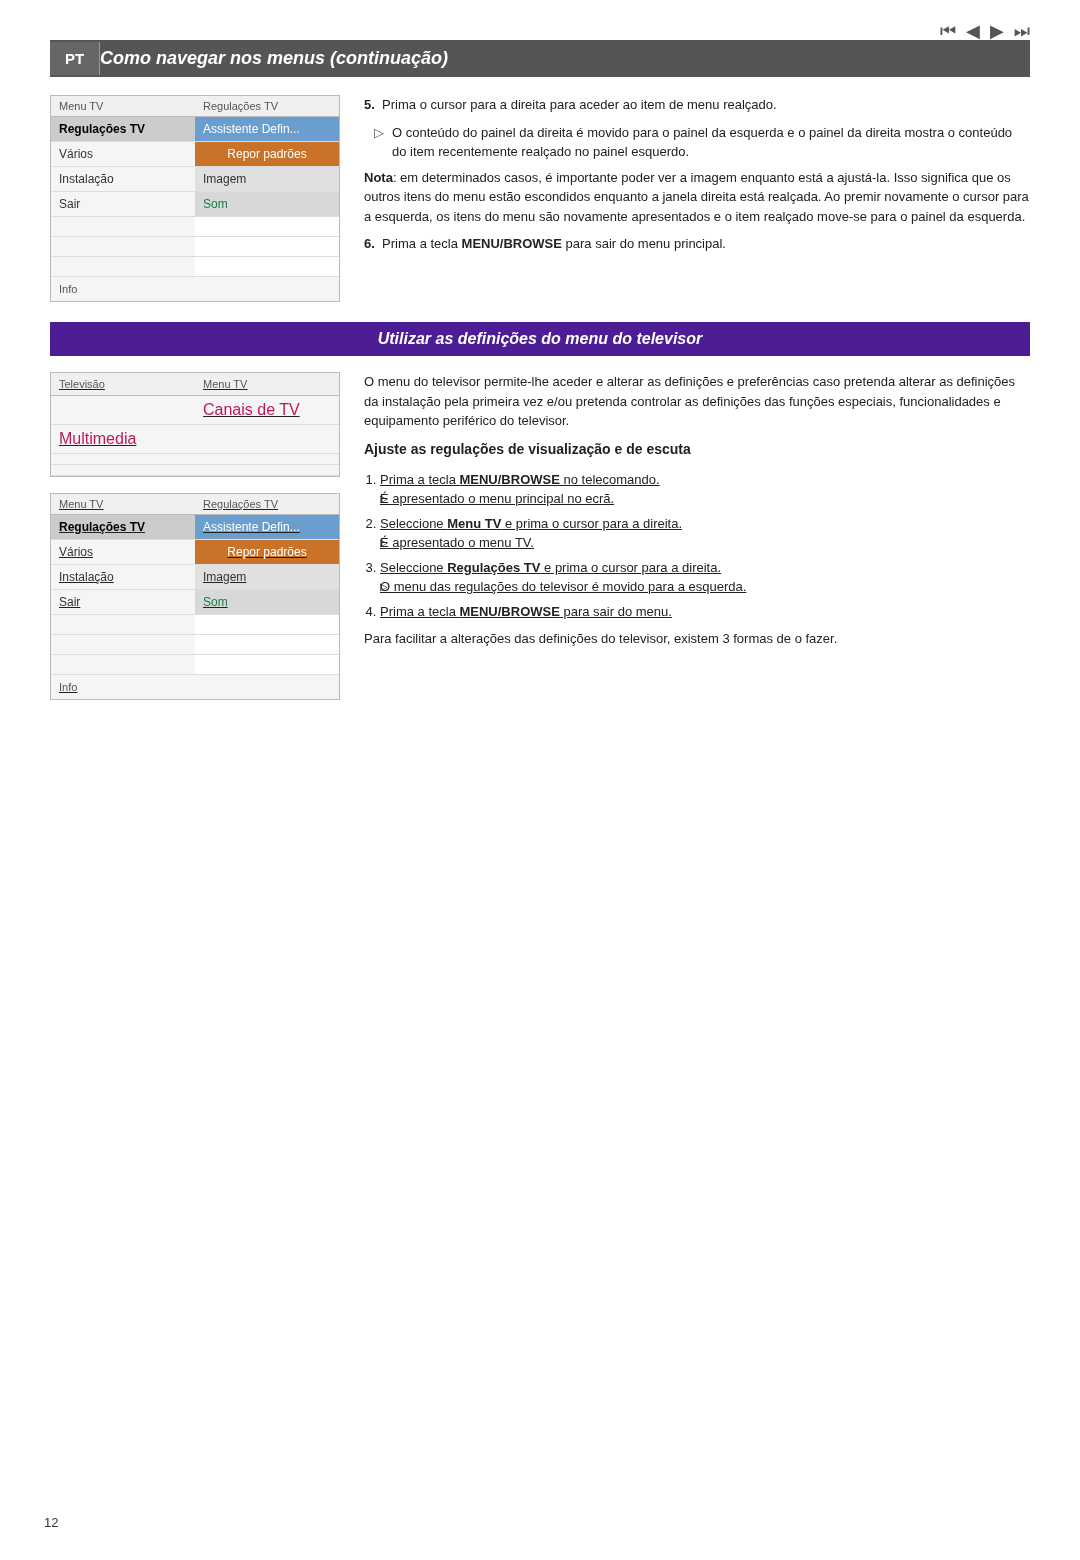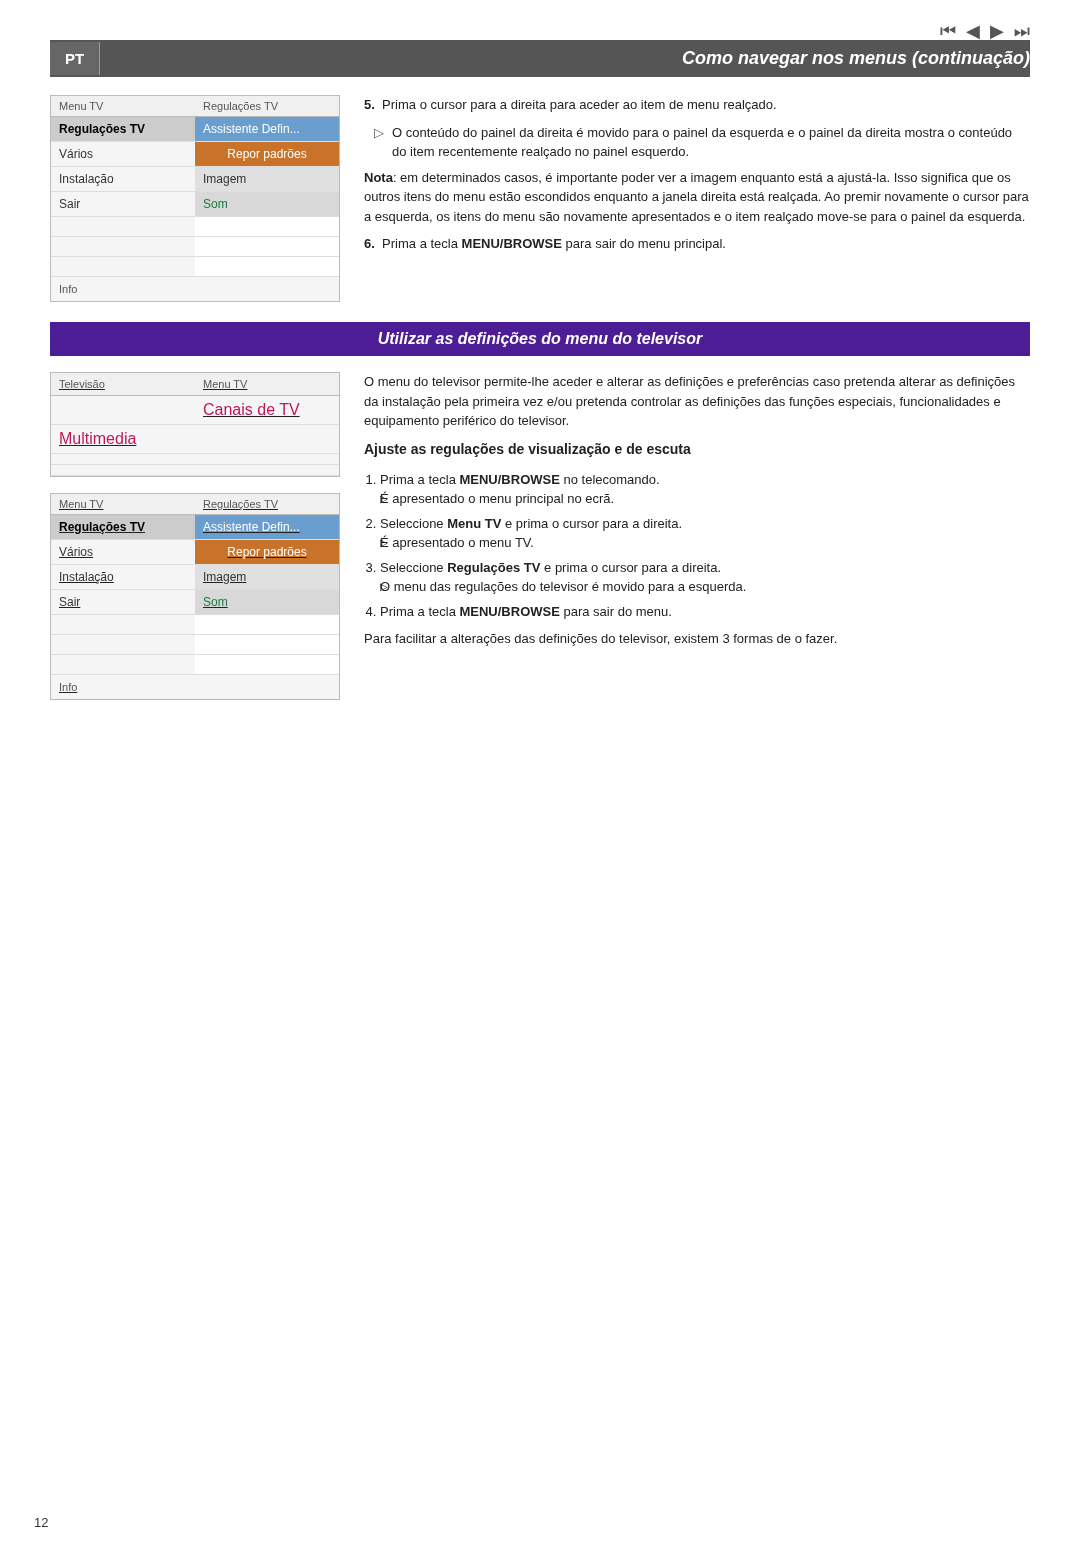--- a/index.html
+++ b/index.html
@@ -51,21 +51,21 @@
       font-size: 15px;
       padding: 8px 14px;
       min-width: 50px;
       text-align: center;
       border-right: 1px solid #999;
     }
     .section-header .section-title {
       font-size: 18px;
       font-weight: bold;
       font-style: italic;
-      text-align: right;
+      text-align: left;
       flex: 1;
       padding: 8px 0;
     }
 
     
     .sub-section-header {
       background: #4c1d95;
       color: #fff;
       font-size: 16px;
       font-weight: bold;
@@ -184,20 +184,21 @@
       padding-left: 10px;
     }
     .text-col .arrow-item .arrow {
       color: #555;
       min-width: 12px;
     }
 
     .text-col ol {
       padding-left: 16px;
       margin-bottom: 8px;
+      text-decoration: underline;
     }
     .text-col ol li {
       margin-bottom: 5px;
     }
     .text-col ul {
       list-style: none;
       padding-left: 0;
     }
     .text-col ul li {
       position: relative;
@@ -245,21 +246,21 @@
       font-weight: bold;
       font-size: 14px;
       margin-bottom: 10px;
       margin-top: 6px;
     }
 
     
     .page-number {
       position: absolute;
       bottom: 30px;
-      left: 34px;
+      left: 44px;
       font-size: 13px;
       color: #333;
     }
 
     .section2-wrapper {
       margin-top: 8px;
     }
 
     .note-text {
       font-size: 13px;

